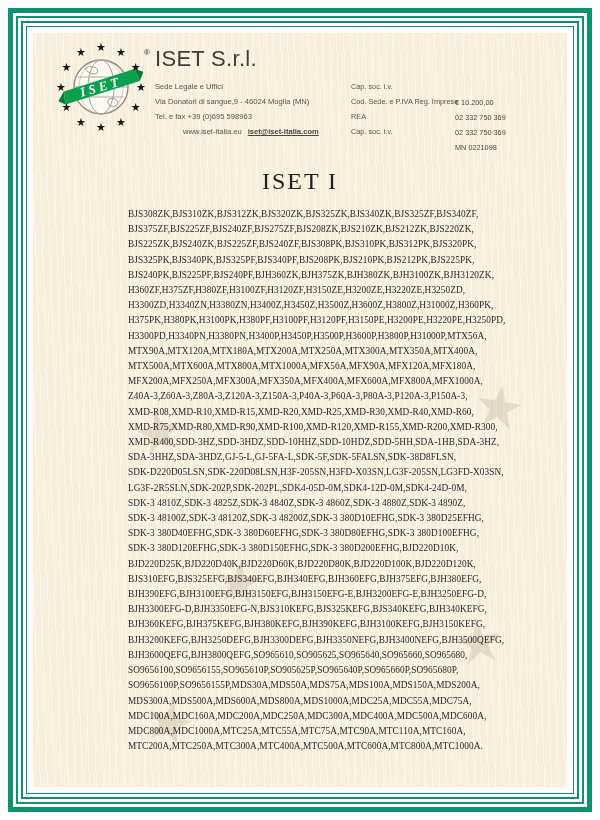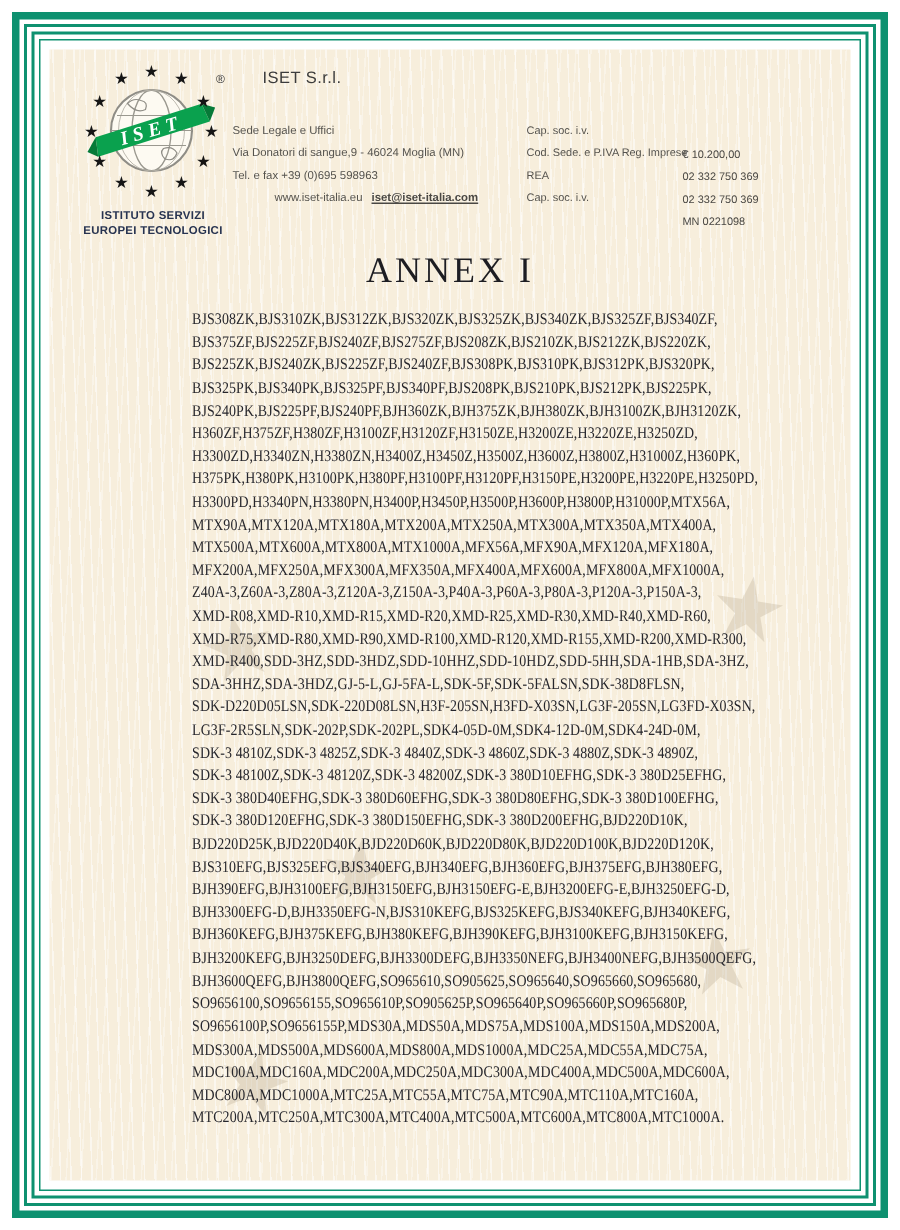--- a/index.html
+++ b/index.html
@@ -33,21 +33,21 @@
   }
   
   .logo{position:absolute;left:18px;top:6px;width:100px;height:100px;}
   .org{
     position:absolute;left:0px;top:106px;width:138px;text-align:center;
     font-size:7.6px;font-weight:bold;color:#273350;letter-spacing:.2px;line-height:9.5px;
   }
   
   .company-name{
     position:absolute;left:122px;top:13px;
-    font-size:11px;color:#3c3c3c;letter-spacing:.3px;margin-left:20px;
+    font-size:22px;color:#3c3c3c;letter-spacing:.3px;
   }
   .hline{position:absolute;left:122px;font-size:7.6px;color:#55534e;white-space:nowrap;}
   .h1{top:49px}.h2{top:64px}.h3{top:79px}.h4{top:94px}
   .email{text-decoration:underline;margin-left:6px;color:#4a4844;font-weight:bold;}
   .web{color:#55534e;text-decoration:none;margin-left:28px;}
   
   .registry{position:absolute;left:318px;top:49px;width:210px;}
   .reg-row{position:relative;height:15px;font-size:7.3px;color:#55534e;white-space:nowrap;}
   .reg-label{position:absolute;left:0;top:0;}
   .reg-value{position:absolute;left:104px;top:16px;color:#4a4844;}
@@ -105,24 +105,20 @@
           <text x="70" y="86.6">★</text>
         <text x="50" y="92">★</text>
           <text x="30" y="86.6">★</text>
         <text x="15.4" y="72">★</text>
           <text x="10" y="52">★</text>
         <text x="15.4" y="32">★</text>
           <text x="30" y="17">★</text>
       </g>
       <text x="93" y="16" font-size="8" fill="#333">®</text>
     </svg>
-    <div class="org">
-      <div>ISTITUTO SERVIZI</div>
-      <div>EUROPEI TECNOLOGICI</div>
-    </div>
 
     <div class="company-name">ISET S.r.l.</div>
     <div class="hline h1">Sede Legale e Uffici</div>
     <div class="hline h2">Via Donatori di sangue,9 - 46024 Moglia (MN)</div>
     <div class="hline h3">Tel. e fax +39 (0)695 598963</div>
     <div class="hline h4"><span class="web">www.iset-italia.eu</span><span class="email">iset@iset-italia.com</span></div>
 
     <div class="registry">
         <div class="reg-row">
         <span class="reg-label">Cap. soc. i.v.</span>
@@ -135,21 +131,21 @@
         <div class="reg-row">
         <span class="reg-label">REA</span>
         <span class="reg-value">02 332 750 369</span>
       </div>
         <div class="reg-row">
         <span class="reg-label">Cap. soc. i.v.</span>
         <span class="reg-value">MN 0221098</span>
       </div>
       </div>
 
-    <div class="annex-title">ANNEX I</div>
+    <div class="annex-title">ISET I</div>
     <div class="annex-body">
         <div class="annex-line">BJS308ZK,BJS310ZK,BJS312ZK,BJS320ZK,BJS325ZK,BJS340ZK,BJS325ZF,BJS340ZF,</div>
         <div class="annex-line">BJS375ZF,BJS225ZF,BJS240ZF,BJS275ZF,BJS208ZK,BJS210ZK,BJS212ZK,BJS220ZK,</div>
         <div class="annex-line">BJS225ZK,BJS240ZK,BJS225ZF,BJS240ZF,BJS308PK,BJS310PK,BJS312PK,BJS320PK,</div>
         <div class="annex-line">BJS325PK,BJS340PK,BJS325PF,BJS340PF,BJS208PK,BJS210PK,BJS212PK,BJS225PK,</div>
         <div class="annex-line">BJS240PK,BJS225PF,BJS240PF,BJH360ZK,BJH375ZK,BJH380ZK,BJH3100ZK,BJH3120ZK,</div>
         <div class="annex-line">H360ZF,H375ZF,H380ZF,H3100ZF,H3120ZF,H3150ZE,H3200ZE,H3220ZE,H3250ZD,</div>
         <div class="annex-line">H3300ZD,H3340ZN,H3380ZN,H3400Z,H3450Z,H3500Z,H3600Z,H3800Z,H31000Z,H360PK,</div>
         <div class="annex-line">H375PK,H380PK,H3100PK,H380PF,H3100PF,H3120PF,H3150PE,H3200PE,H3220PE,H3250PD,</div>
         <div class="annex-line">H3300PD,H3340PN,H3380PN,H3400P,H3450P,H3500P,H3600P,H3800P,H31000P,MTX56A,</div>

